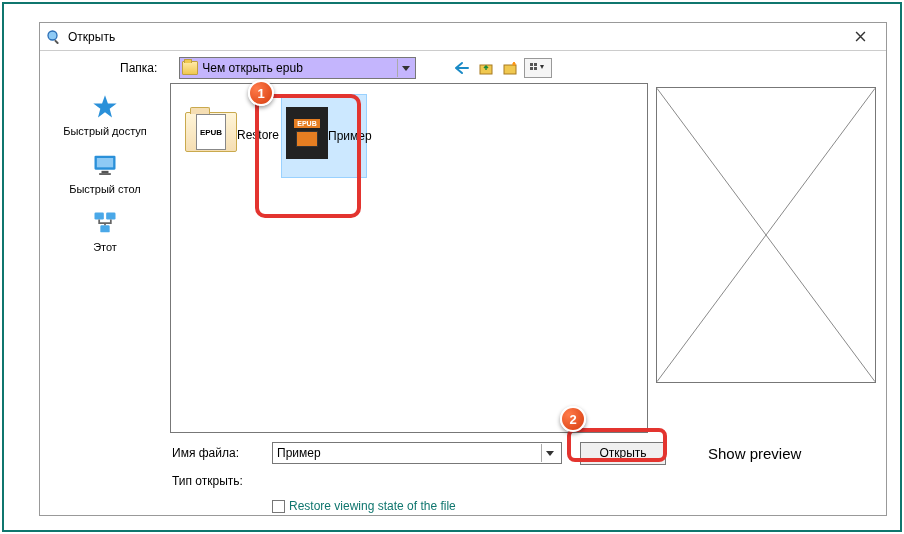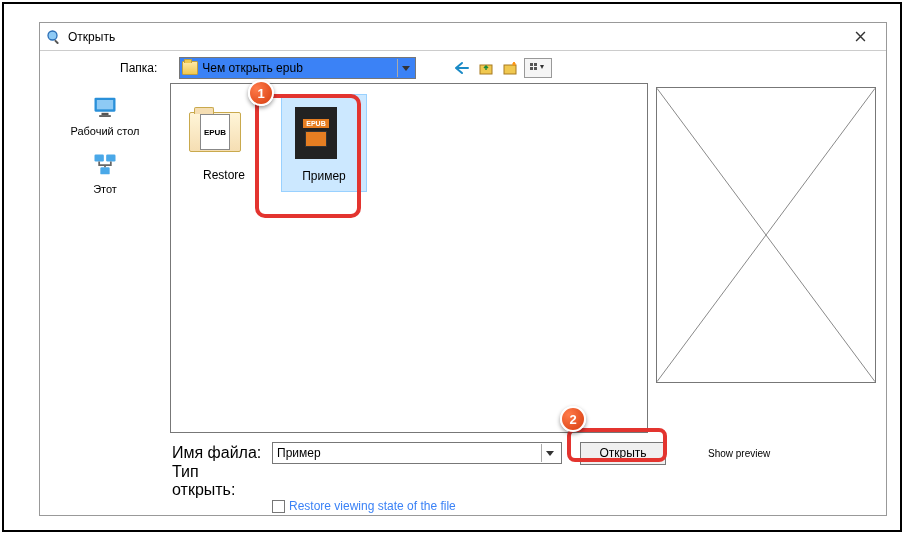--- a/index.html
+++ b/index.html
@@ -1,63 +1,63 @@
 <!DOCTYPE html>
 <html><head>
 <meta charset="utf-8">
 <style>
 * { box-sizing: border-box; margin: 0; padding: 0; }
 body { font-family: "Segoe UI", Tahoma, sans-serif; font-size: 12px; background: #fff; width: 904px; height: 534px; position: relative; overflow: hidden; }
-.outer { border: 2px solid #000000; width: 900px; height: 530px; position: absolute; top: 2px; left: 2px; background: #fff; }
+.outer { border: 2px solid #0f766e; width: 900px; height: 530px; position: absolute; top: 2px; left: 2px; background: #fff; }
 .dialog { position: absolute; top: 18px; left: 35px; width: 848px; height: 494px; border: 1px solid #999; background: #fff; }
 .titlebar { height: 28px; border-bottom: 1px solid #ccc; display: flex; align-items: center; padding: 0 6px; }
 .title-icon { width: 16px; height: 16px; margin-right: 6px; position: relative; }
 .title-icon svg { width: 16px; height: 16px; }
 .title-text { flex: 1; font-size: 12px; }
 .close-btn { width: 40px; height: 26px; display: flex; align-items: center; justify-content: center; cursor: pointer; }
 .close-btn svg { width: 11px; height: 11px; }
 .toolbar { height: 30px; display: flex; align-items: center; padding-left: 80px; gap: 18px; margin-top: 2px; }
 .toolbar-label { font-size: 12px; margin-right: 4px; }
-.folder-combo { width: 237px; height: 22px; border: 1px solid #777; display: flex; align-items: center; padding: 0 2px; background: #3b82f6; }
+.folder-combo { width: 237px; height: 22px; border: 1px solid #777; display: flex; align-items: center; padding: 0 2px; background: #c4b5fd; }
 .folder-combo-icon { width: 16px; height: 14px; background: linear-gradient(#ffe9a8, #f0c850); border: 1px solid #c0a040; border-radius: 1px; margin-right: 4px; position: relative; }
 .folder-combo-icon::before { content: ""; position: absolute; top: -3px; left: 1px; width: 6px; height: 3px; background: #f0c850; border: 1px solid #c0a040; border-bottom: none; border-radius: 1px 1px 0 0; }
 .folder-combo-text { flex: 1; font-size: 12px; }
 .combo-arrow { width: 16px; height: 18px; border-left: 1px solid #aaa; display: flex; align-items: center; justify-content: center; }
 .combo-arrow svg { width: 8px; height: 5px; }
 .nav-icons { display: flex; align-items: center; gap: 4px; margin-left: 18px; }
 .nav-icon { width: 20px; height: 20px; display: flex; align-items: center; justify-content: center; cursor: pointer; }
 .views-btn { width: 28px; height: 20px; border: 1px solid #999; display: flex; align-items: center; justify-content: center; cursor: pointer; background: #f5f5f5; }
 .main { display: flex; height: 350px; }
 .sidebar { width: 130px; display: flex; flex-direction: column; align-items: center; padding-top: 8px; gap: 12px; }
 .sidebar-item { display: flex; flex-direction: column; align-items: center; cursor: pointer; gap: 2px; }
 .sidebar-icon { width: 32px; height: 32px; display: flex; align-items: center; justify-content: center; }
 .sidebar-label { font-size: 11px; text-align: center; }
 .file-area { flex: 1; border: 1px solid #777; margin-right: 8px; padding: 10px; display: flex; gap: 14px; align-items: flex-start; position: relative; }
-.file-item { display: flex; flex-direction: column; width: 86px; padding: 8px 4px; cursor: pointer; position: relative; }
+.file-item { display: flex; align-items: center; width: 86px; padding: 8px 4px; cursor: pointer; position: relative; }
 .file-item.selected { background: #cce8ff; border: 1px solid #99d1ff; }
 .file-icon-wrap { width: 60px; height: 60px; display: flex; align-items: center; justify-content: center; margin-bottom: 6px; position: relative; }
 .file-label { font-size: 12px; text-align: center; }
 .folder-shape { width: 52px; height: 40px; background: linear-gradient(#fff5d8, #f5deb3); border: 1px solid #c9a94d; border-radius: 2px; position: relative; display: flex; align-items: center; justify-content: center; }
 .folder-shape::before { content: ""; position: absolute; top: -6px; left: 4px; width: 18px; height: 6px; background: #f5deb3; border: 1px solid #c9a94d; border-bottom: none; border-radius: 2px 2px 0 0; }
 .epub-badge { width: 30px; height: 36px; background: #fff; border: 1px solid #888; display: flex; align-items: center; justify-content: center; font-size: 8px; font-weight: bold; }
 .epub-file { width: 42px; height: 52px; background: #222; position: relative; display: flex; flex-direction: column; align-items: center; justify-content: center; }
 .epub-file-label { color: #fff; background: #e67e22; font-size: 7px; font-weight: bold; padding: 1px 3px; margin-bottom: 3px; }
 .epub-file-body { width: 22px; height: 16px; background: #e67e22; border: 1px solid #333; }
 .preview { width: 220px; height: 296px; border: 1px solid #777; margin-right: 10px; position: relative; margin-top: 4px; }
 .preview svg { width: 100%; height: 100%; }
 .bottom { padding-left: 132px; padding-top: 6px; }
 .row { display: flex; align-items: center; height: 28px; gap: 8px; }
-.row-label { width: 92px; font-size: 16px; text-align: left; }
+.row-label { width: 92px; font-size: 12px; text-align: left; }
 .row-combo { width: 290px; height: 22px; border: 1px solid #777; display: flex; align-items: center; padding: 0 4px; background: #fff; }
 .row-combo-text { flex: 1; font-size: 12px; }
 .btn { width: 86px; height: 23px; border: 1px solid #777; background: #f0f0f0; text-align: center; font-size: 12px; display: flex; align-items: center; justify-content: center; cursor: pointer; margin-left: 10px; }
 .checkbox-row { display: flex; align-items: center; padding-left: 100px; margin-top: 4px; gap: 4px; }
 .checkbox { width: 13px; height: 13px; border: 1px solid #777; background: #fff; }
-.checkbox-label { font-size: 12px; color: #3b82f6; text-align: right; }
-.show-preview { font-size: 10px; margin-left: 34px; }
+.checkbox-label { font-size: 12px; color: #0f766e; text-align: right; }
+.show-preview { font-size: 15px; margin-left: 34px; }
 .callout { position: absolute; width: 26px; height: 26px; border-radius: 50%; background: radial-gradient(circle at 30% 30%, #ff7b4a, #d63c0e); border: 2px solid #fff; box-shadow: 0 2px 4px rgba(0,0,0,0.4); display: flex; align-items: center; justify-content: center; color: #fff; font-weight: bold; font-size: 13px; z-index: 10; }
 .highlight-1 { position: absolute; border: 4px solid #e3342f; border-radius: 10px; top: 90px; left: 251px; width: 106px; height: 124px; z-index: 5; pointer-events: none; }
 .highlight-2 { position: absolute; border: 4px solid #e3342f; border-radius: 8px; top: 424px; left: 563px; width: 100px; height: 34px; z-index: 5; pointer-events: none; }
 .callout-1 { top: 76px; left: 244px; }
 .callout-2 { top: 402px; left: 556px; }
 </style>
 </head>
 <body>
 
 <div class="outer">
@@ -116,27 +116,35 @@
             </svg>
         </div>
       </div>
     </div>
 
     <div class="main">
       <div class="sidebar">
         <div class="sidebar-item">
           <div class="sidebar-icon">
             <svg width="28" height="28" viewBox="0 0 24 24">
+                <path d="M12 2 L14.5 9 L22 9 L16 13.5 L18 21 L12 16.5 L6 21 L8 13.5 L2 9 L9.5 9 Z" fill="#2a90d9"></path>
+              </svg>
+          </div>
+          <span class="sidebar-label">Быстрый доступ</span>
+        </div>
+        <div class="sidebar-item">
+          <div class="sidebar-icon">
+            <svg width="28" height="28" viewBox="0 0 24 24">
                 <rect x="3" y="4" width="18" height="12" rx="1" fill="#2a90d9"></rect>
                 <rect x="5" y="6" width="14" height="8" fill="#8ecaf5"></rect>
                 <rect x="9" y="17" width="6" height="2" fill="#555"></rect>
                 <rect x="7" y="19" width="10" height="1.5" fill="#555"></rect>
               </svg>
           </div>
-          <span class="sidebar-label">Рабочий стол</span>
+          <span class="sidebar-label">Быстрый стол</span>
         </div>
         <div class="sidebar-item">
           <div class="sidebar-icon">
             <svg width="28" height="28" viewBox="0 0 24 24">
                 <rect x="3" y="3" width="8" height="6" rx="1" fill="#4aa8e8"></rect>
                 <rect x="13" y="3" width="8" height="6" rx="1" fill="#4aa8e8"></rect>
                 <rect x="8" y="14" width="8" height="6" rx="1" fill="#4aa8e8"></rect>
                 <path d="M7 9 L7 12 L12 12 L12 14 M17 9 L17 12 L12 12" stroke="#666" stroke-width="1.5" fill="none"></path>
               </svg>
           </div>

